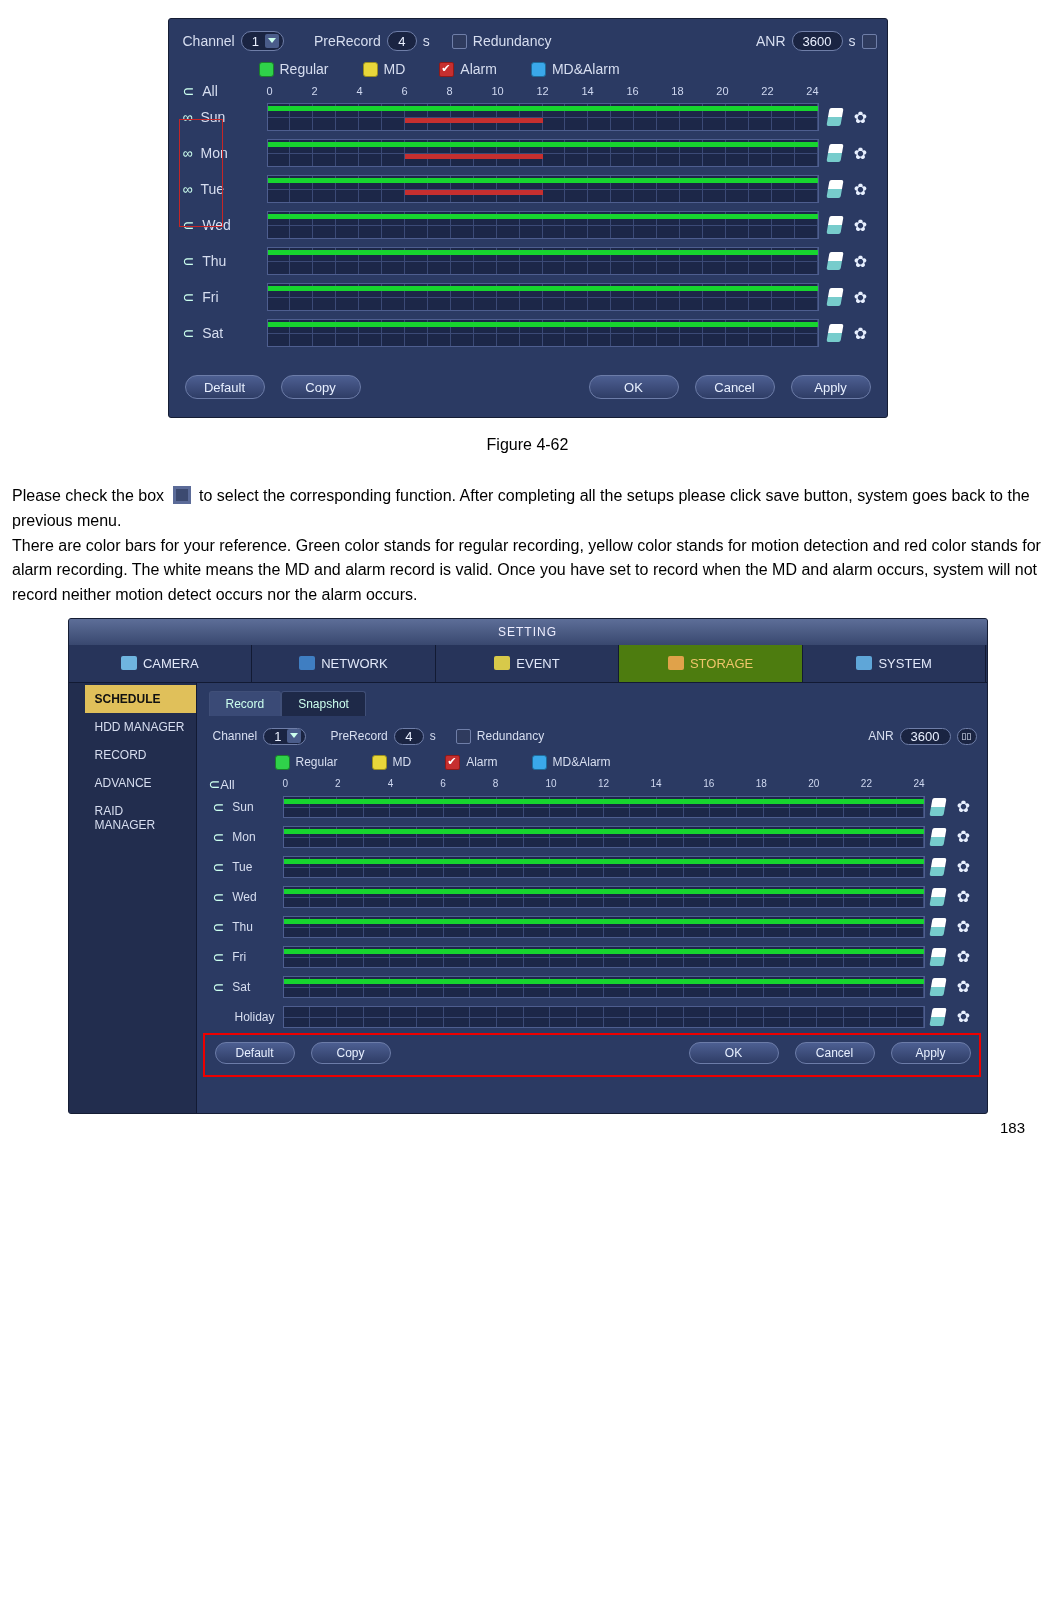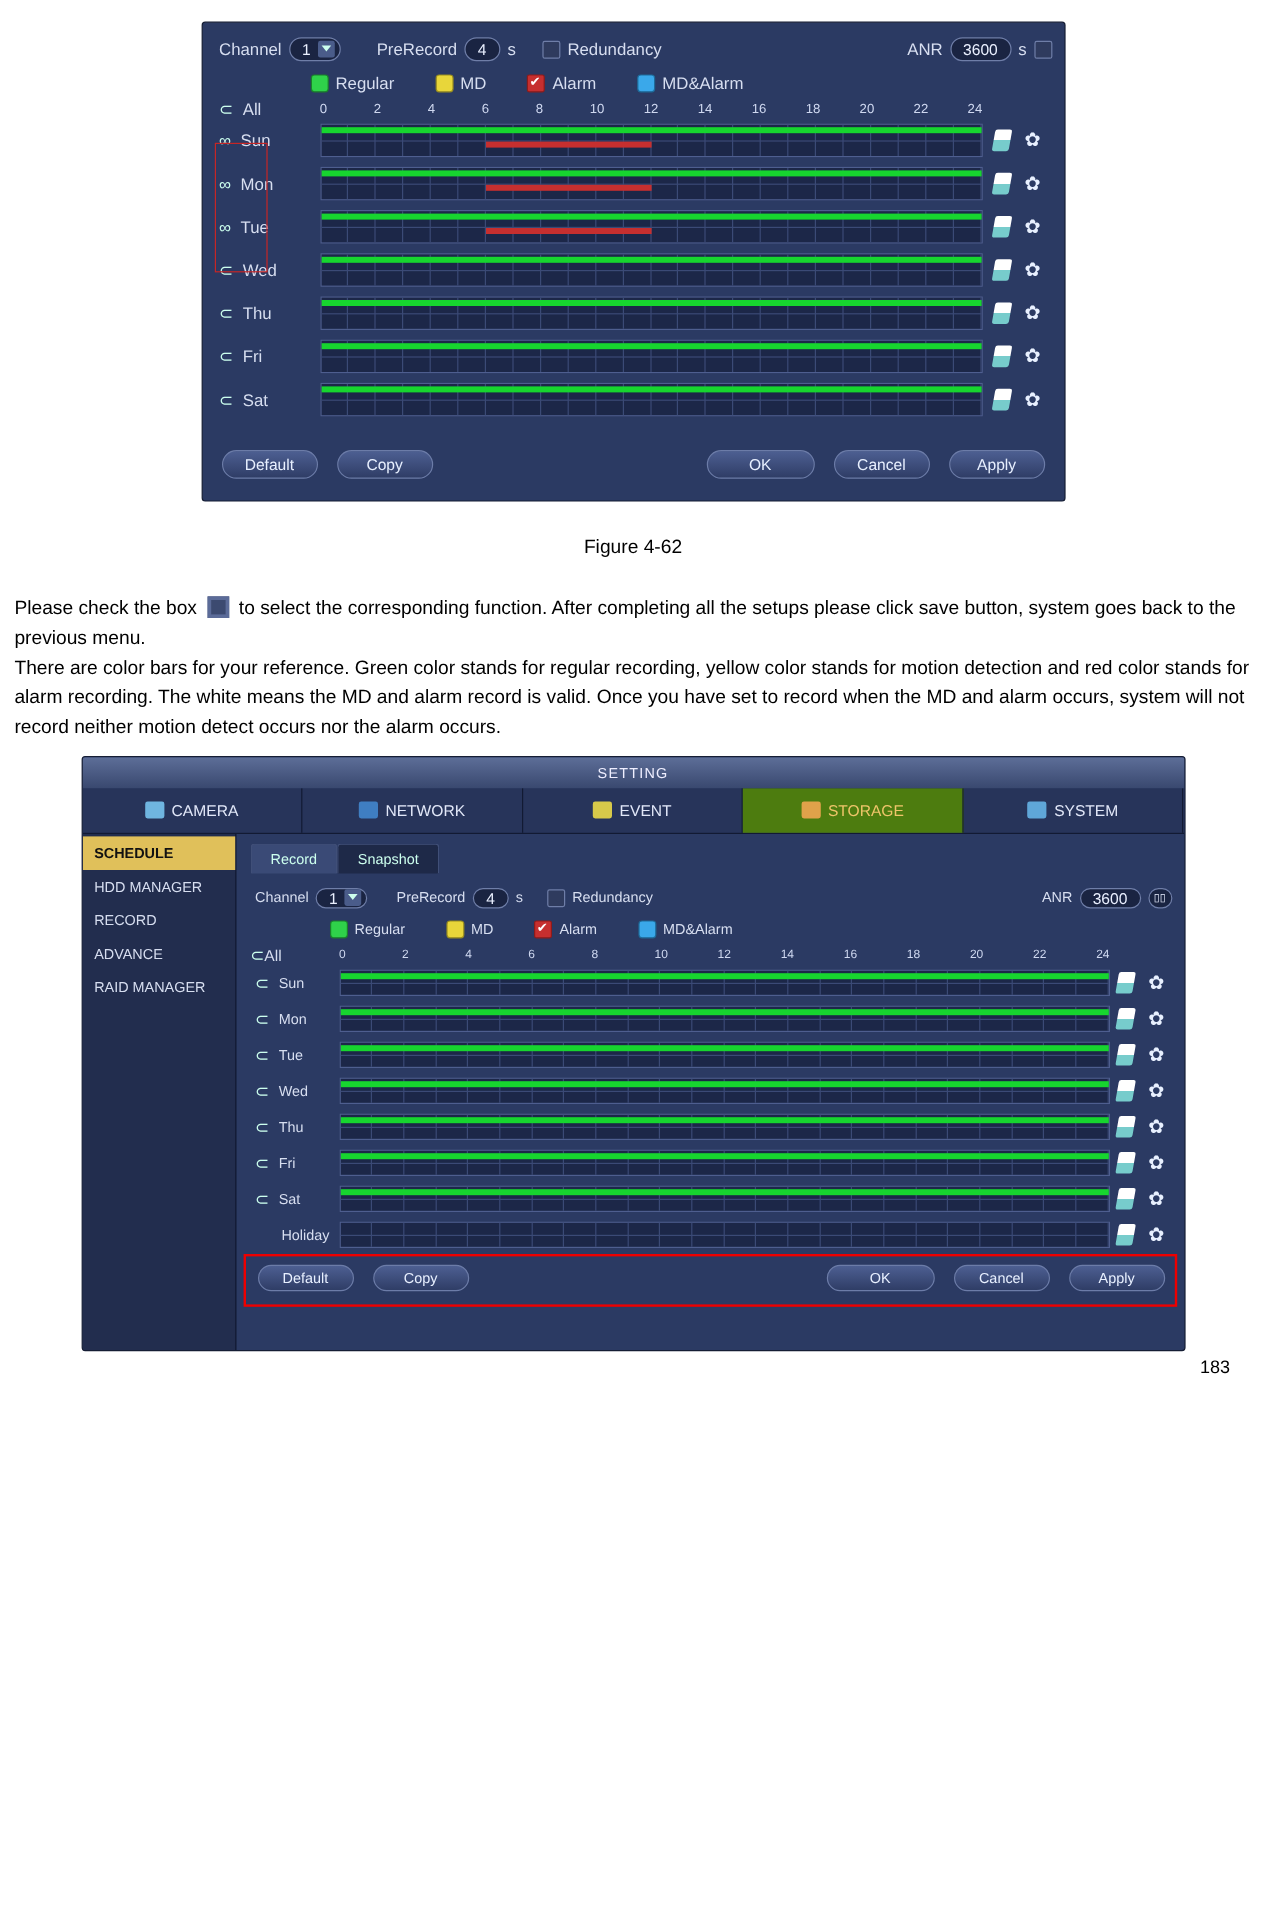--- a/index.html
+++ b/index.html
@@ -39,39 +39,39 @@
   .bar { position: absolute; height: 5px; left: 0; right: 0; }
   .bar.green { background: #17d52f; top: 2px; }
   .bar.red { background: #c62f2f; }
   .controls { width: 58px; display: flex; align-items: center; justify-content: center; gap: 12px; }
   .gear { color: #e8f0ff; font-size: 16px; }
   .eraser { width: 14px; height: 18px; background: linear-gradient(#fff 50%, #7cc 50%); transform: skewX(-10deg); border-radius: 2px; }
   .linked3 { position: absolute; left: 0; top: 20px; width: 44px; height: 108px; border: 1px solid #c62626; pointer-events:none; }
   .btnrow { display: flex; gap: 16px; margin-top: 24px; padding: 0 6px; }
   .btn { background: linear-gradient(#4d5f92, #2f3d66); border: 1px solid #6c7ca8; border-radius: 12px; height: 24px; padding: 0 18px; color: #e8f0ff; font-size: 13px; display: inline-flex; align-items: center; justify-content: center; min-width: 80px; }
   .btn.wide { min-width: 90px; }
-  .caption { text-align: center; margin: 30px 0 30px 0; font-size: 16px; color:#000; }
+  .caption { text-align: center; margin: 18px 0 30px 0; font-size: 16px; color:#000; }
   .paratext { font-size: 16px; line-height: 1.55; padding: 0 4px; }
   .inline-box { display: inline-block; width: 18px; height: 18px; background: #3c4a70; border: 3px solid #5b6b98; vertical-align: -3px; margin: 0 4px; }
   
   .panel2 { width: 920px; background: #2b3a63; border: 1px solid #151d34; border-radius: 3px; color: #d7def0; font-size: 13px; overflow: hidden; }
   .titlebar { height: 26px; background: linear-gradient(#5d6e98, #39486f); display: flex; align-items: center; justify-content: center; color: #eef; font-size: 12px; letter-spacing: 1px; }
   .maintabs { height: 38px; background: #27345a; border-bottom: 1px solid #121a33; display: flex; align-items: stretch; }
   .maintab { flex: 1; display: flex; align-items: center; justify-content: center; gap: 6px; border-right: 1px solid #121a33; font-size: 13px; color: #e2e8f9; }
   .maintab.active { background: #4d7c0f; }
   .maintab .ticon { width: 16px; height: 14px; background: #3aa8ea; border-radius: 2px; display: inline-block; position: relative; }
   .maintab .ticon.cam { background: #6fb5e0; }
   .maintab .ticon.net { background: #3f7ec2; }
   .maintab .ticon.evt { background: #d7c94a; }
   .maintab .ticon.sto { background: #e0a24a; }
   .maintab .ticon.sys { background: #5fa6d8; }
   .maintab .lbl .hl { color: #efc56a; }
   .body2 { display: flex; min-height: 430px; }
   .sidebar { width: 128px; background: #222d4e; border-right: 1px solid #121a33; padding-top: 2px; }
-  .sideitem { padding: 7px 10px; font-size: 12px; color: #d7def0; border-bottom: 0px; }
+  .sideitem { padding: 7px 10px; font-size: 12px; color: #d7def0; border-bottom: 0px; margin-left: 16px; }
   .sideitem.active { background: #e0c05a; color: #111; font-weight: bold; }
   .content2 { flex: 1; padding: 8px 10px 14px 12px; position: relative; }
   .subtabs { display: flex; gap: 0; }
   .subtab { padding: 5px 16px; font-size: 12px; background: #1e2948; color: #cfe; border: 1px solid #404f78; border-bottom: none; border-radius: 3px 3px 0 0; }
   .subtab.active { background: #3a4a76; }
   .schedule2 .dayrow { height: 30px; }
   .schedule2 .grid { height: 22px; }
   .schedule2 .hoursaxis span { font-size: 10px; }
   .schedule2 .dayrow .name { width: 74px; font-size: 12px; }
   .holiday-hl { position: absolute; border: 2px solid #e00; pointer-events:none; }

